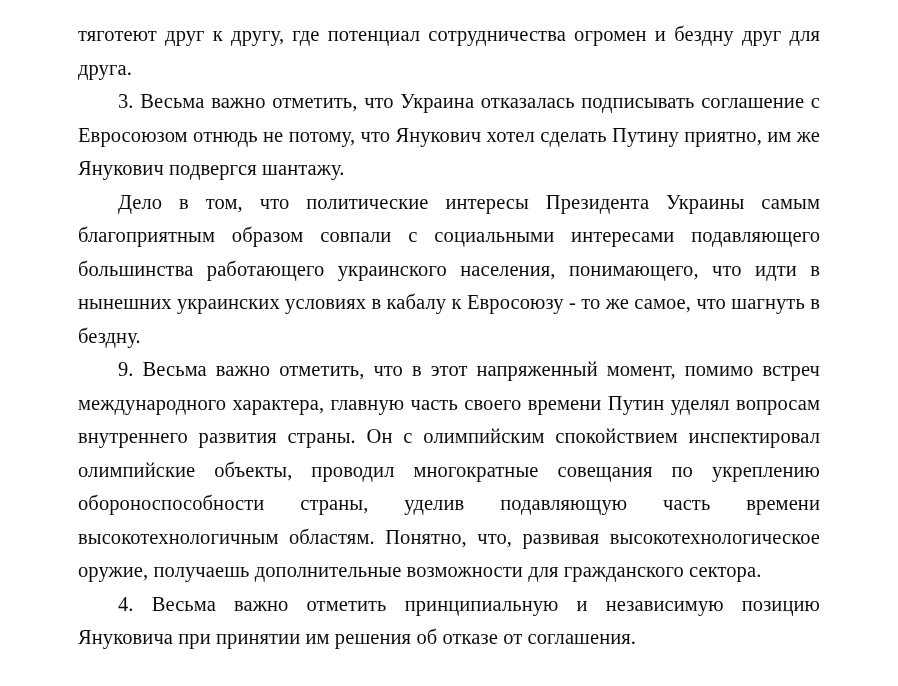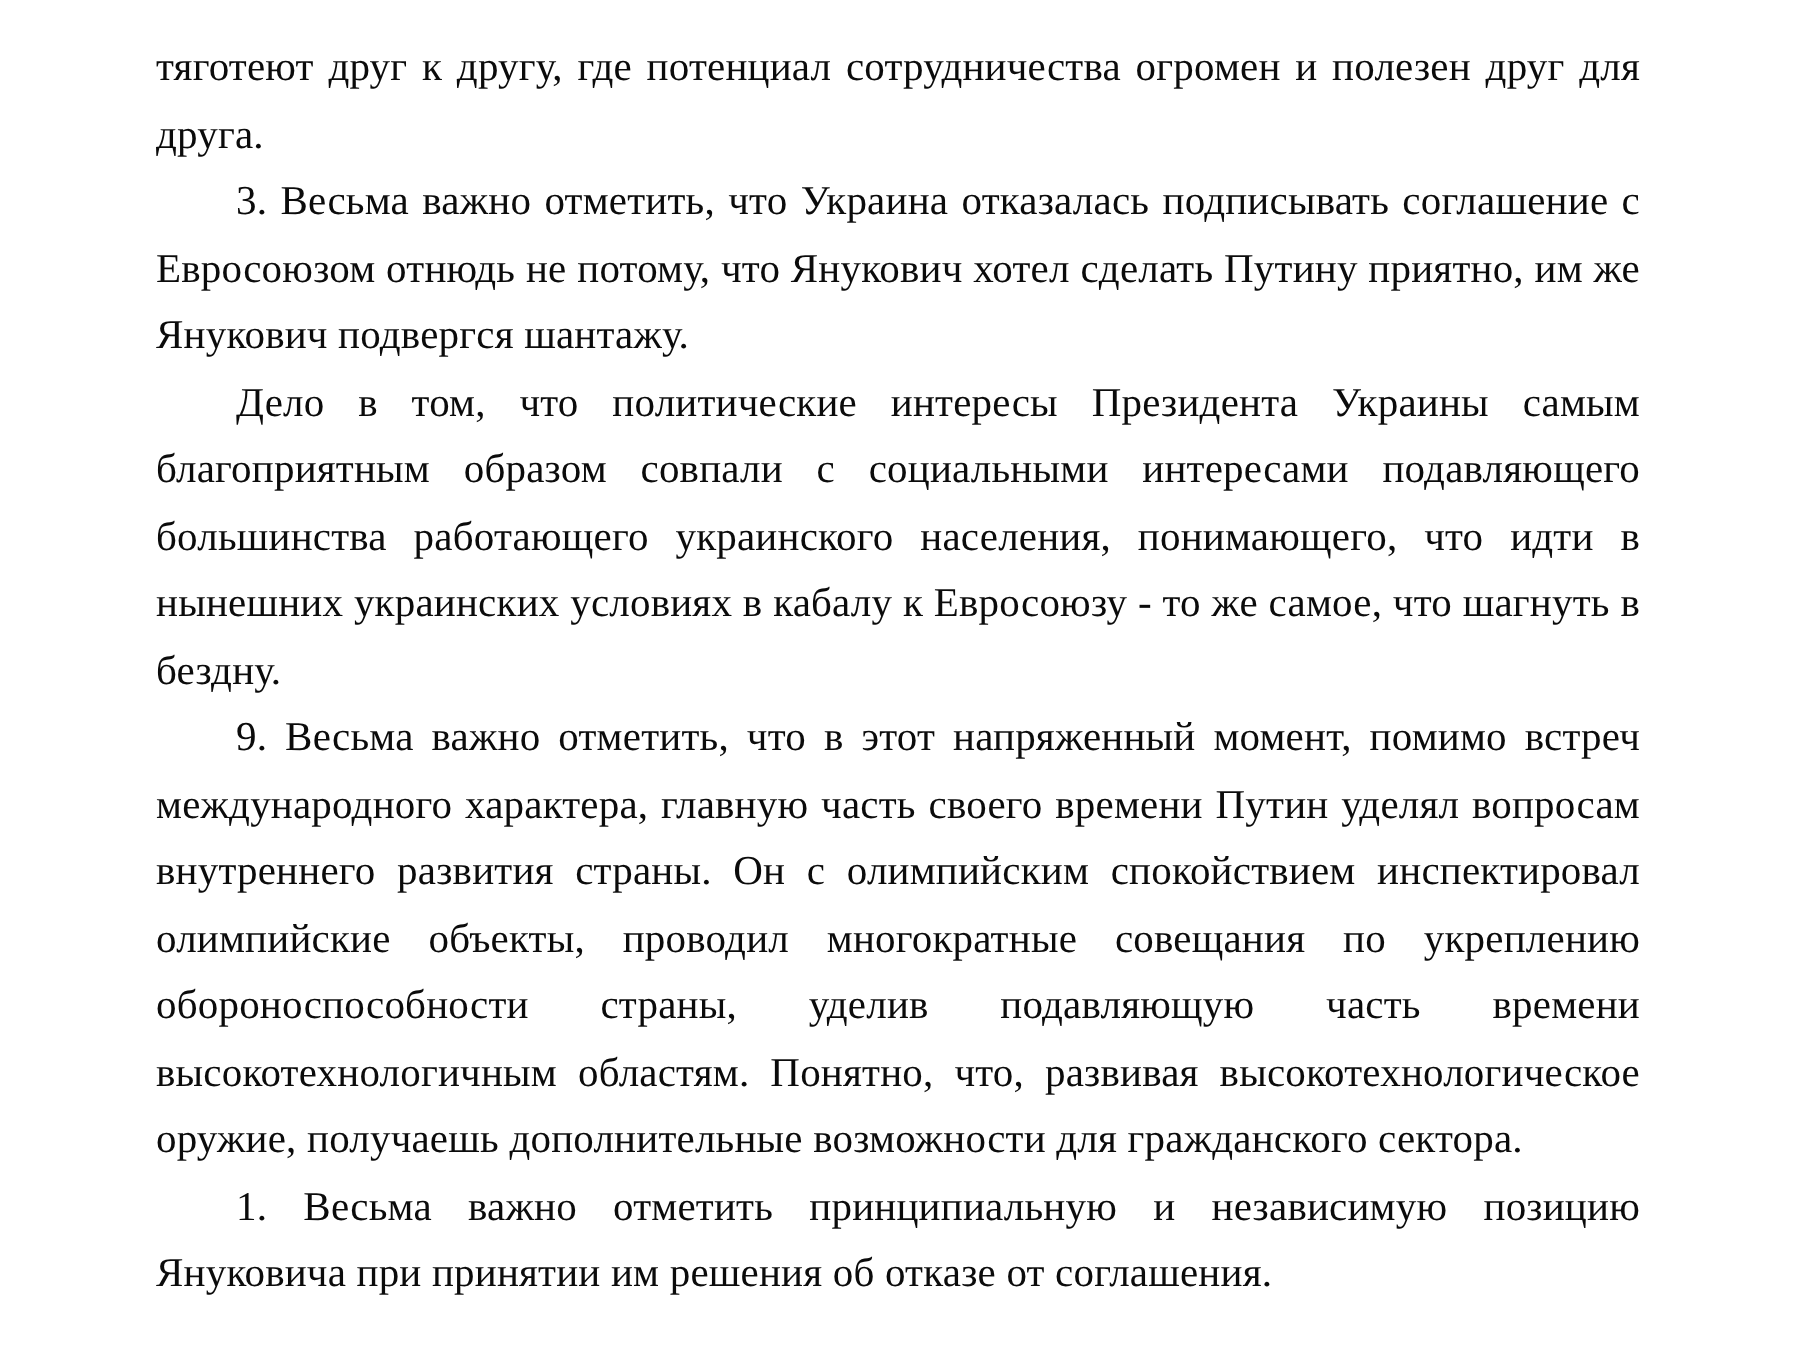--- a/index.html
+++ b/index.html
@@ -36,19 +36,19 @@
   p.indented {
     margin: 0;
     text-indent: 40px;
   }
 </style>
 </head>
 <body>
 
 <div class="page">
   <div class="doc-body">
-    <p class="para">тяготеют друг к другу, где потенциал сотрудничества огромен и полезен друг для друга.</p>
+    <p class="para">тяготеют друг к другу, где потенциал сотрудничества огромен и бездну друг для друга.</p>
     <p class="indented">3. Весьма важно отметить, что Украина отказалась подписывать соглашение с Евросоюзом отнюдь не потому, что Янукович хотел сделать Путину приятно, им же Янукович подвергся шантажу.</p>
     <p class="indented">Дело в том, что политические интересы Президента Украины самым благоприятным образом совпали с социальными интересами подавляющего большинства работающего украинского населения, понимающего, что идти в нынешних украинских условиях в кабалу к Евросоюзу - то же самое, что шагнуть в бездну.</p>
     <p class="indented">9. Весьма важно отметить, что в этот напряженный момент, помимо встреч международного характера, главную часть своего времени Путин уделял вопросам внутреннего развития страны. Он с олимпийским спокойствием инспектировал олимпийские объекты, проводил многократные совещания по укреплению обороноспособности страны, уделив подавляющую часть времени высокотехнологичным областям. Понятно, что, развивая высокотехнологическое оружие, получаешь дополнительные возможности для гражданского сектора.</p>
-    <p class="indented">1. Весьма важно отметить принципиальную и независимую позицию Януковича при принятии им решения об отказе от соглашения.</p>
+    <p class="indented">4. Весьма важно отметить принципиальную и независимую позицию Януковича при принятии им решения об отказе от соглашения.</p>
   </div>
 </div>
 
 </body></html>

